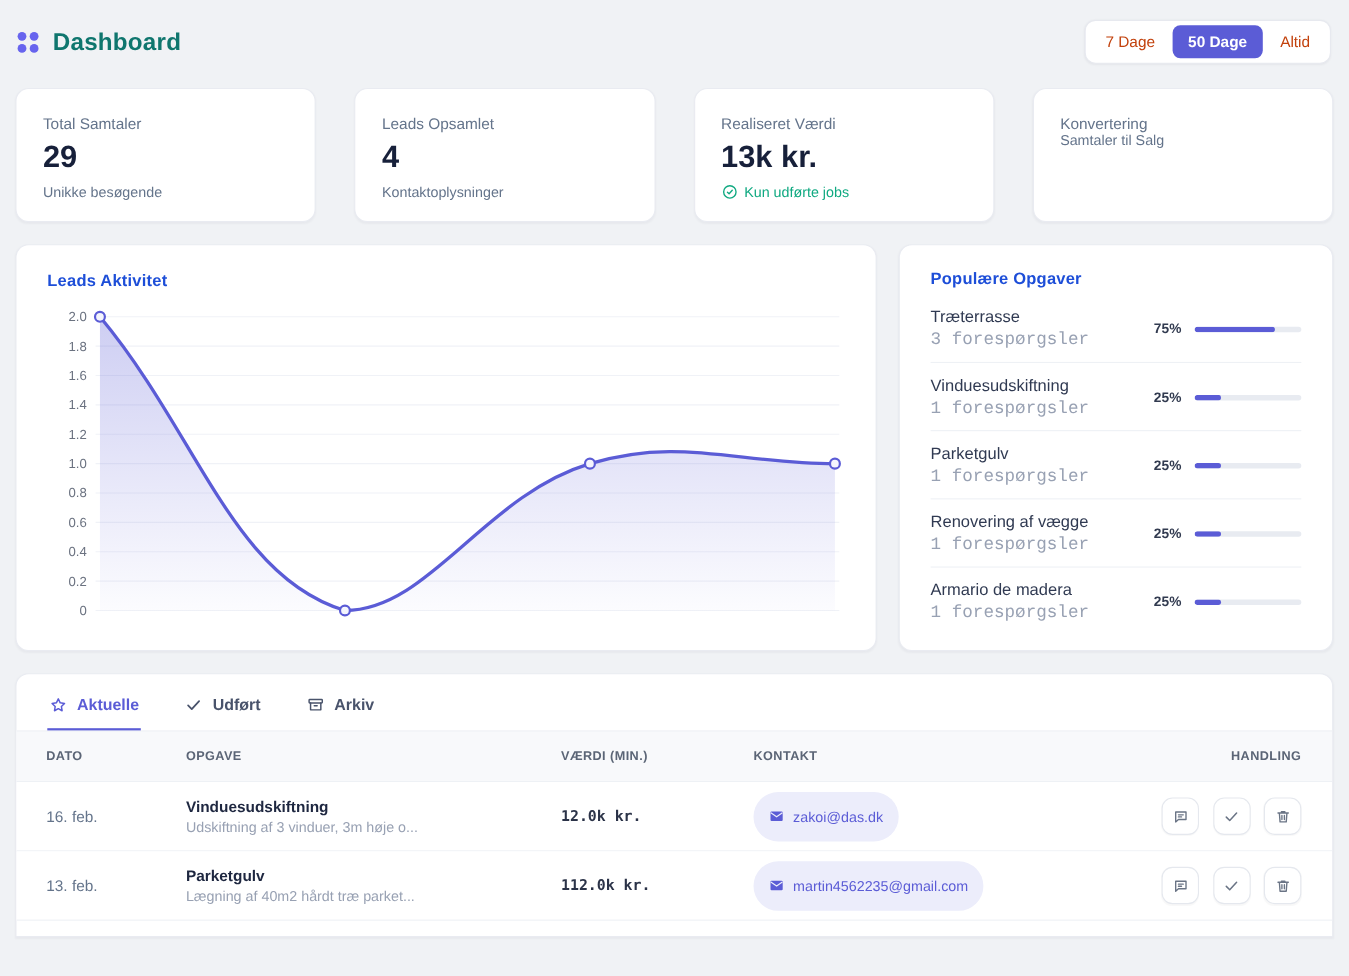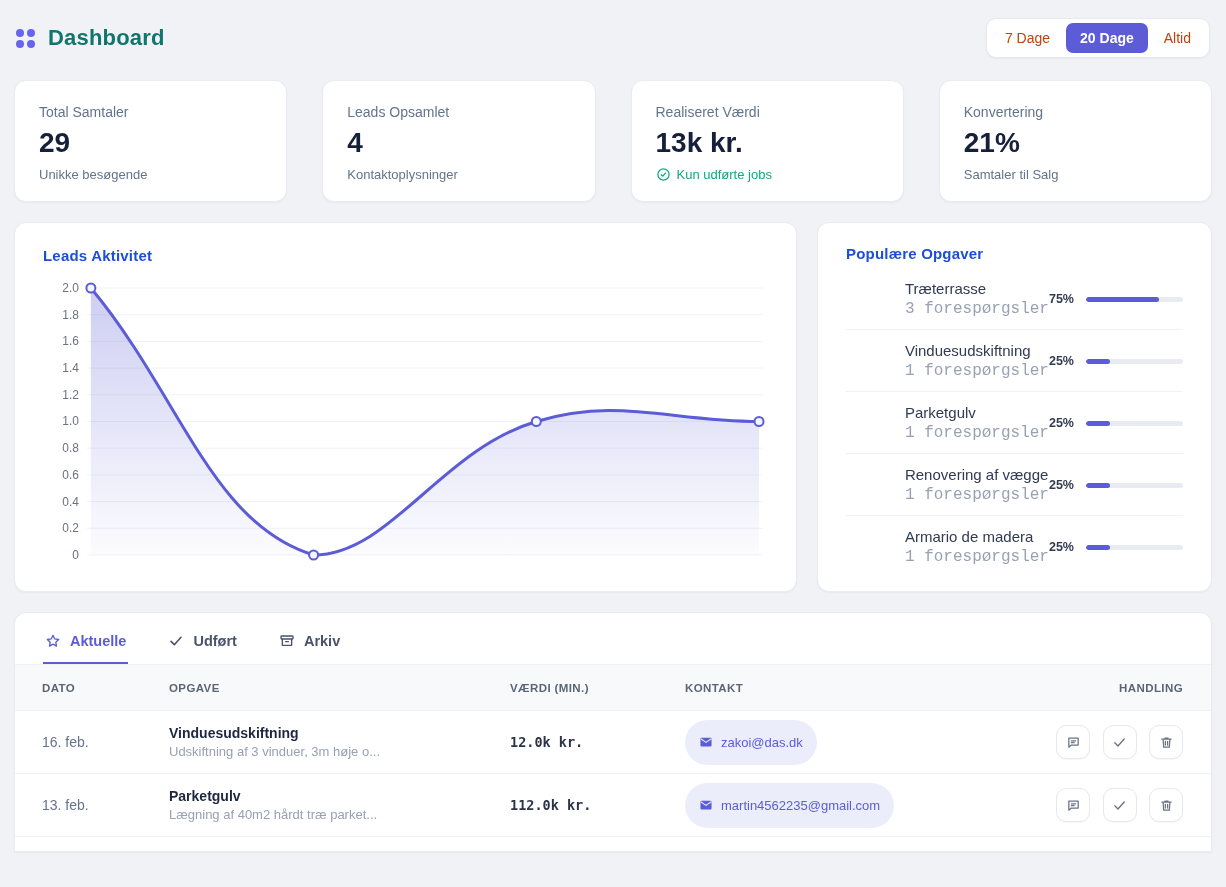--- a/index.html
+++ b/index.html
@@ -47,21 +47,21 @@
 
   
   .middle{display:grid;grid-template-columns:1fr 395px;gap:20px;margin-top:20px;}
   .chart-card{padding:24px 28px;height:370px;}
   .panel-title{font-size:15px;font-weight:700;color:#1d4ed8;letter-spacing:.2px;}
   .chart-wrap{margin-top:12px;}
   .chart-wrap svg{width:100%;height:300px;display:block;}
 
   .tasks-card{padding:22px 28px;height:370px;}
   .task-list{margin-top:6px;}
-  .task-item{display:flex;align-items:center;justify-content:flex-end;padding:12px 0 11px;border-bottom:1px solid var(--divider);}
+  .task-item{display:flex;align-items:center;justify-content:space-between;padding:12px 0 11px;border-bottom:1px solid var(--divider);}
   .task-item:last-child{border-bottom:0;}
   .task-name{font-size:15px;color:#303a52;font-weight:500;}
   .task-sub{font-size:16px;color:var(--faint);margin-top:3px;font-family:Liberation Mono, monospace;}
   .task-meter{display:flex;align-items:center;gap:12px;}
   .task-pct{font-size:12.5px;font-weight:700;color:#323b50;}
   .bar{width:97px;height:5px;border-radius:3px;background:#e8ebf1;overflow:hidden;display:block;}
   .bar i{display:block;height:100%;border-radius:3px;background:var(--primary);}
 
   
   .table-card{margin-top:20px;min-height:240px;border-bottom-left-radius:0;border-bottom-right-radius:0;}
@@ -97,21 +97,21 @@
           <i></i>
           <i></i>
           <i></i>
         </span>
       <h1>Dashboard</h1>
     </div>
     <div class="range-switch">
 
         <button class="range-btn">7 Dage</button>
 
-        <button class="range-btn active">20 Dage</button>
+        <button class="range-btn active">50 Dage</button>
 
         <button class="range-btn">Altid</button>
       </div>
   </header>
 
   <section class="stats">
 
       <div class="card stat-card">
         <div class="stat-label">Total Samtaler</div>
         <div class="stat-value">29</div>
@@ -139,21 +139,20 @@
               <circle cx="12" cy="12" r="9"></circle>
               <path d="M8.5 12.3l2.4 2.4 4.6-5.2"></path>
             </svg>
           </span>
           <span>Kun udførte jobs</span>
         </div>
       </div>
 
       <div class="card stat-card">
         <div class="stat-label">Konvertering</div>
-        <div class="stat-value">21%</div>
         <div class="stat-sub muted">
 
           <span>Samtaler til Salg</span>
         </div>
       </div>
     </section>
 
   <section class="middle">
     <div class="card chart-card">
       <h2 class="panel-title">Leads Aktivitet</h2>

